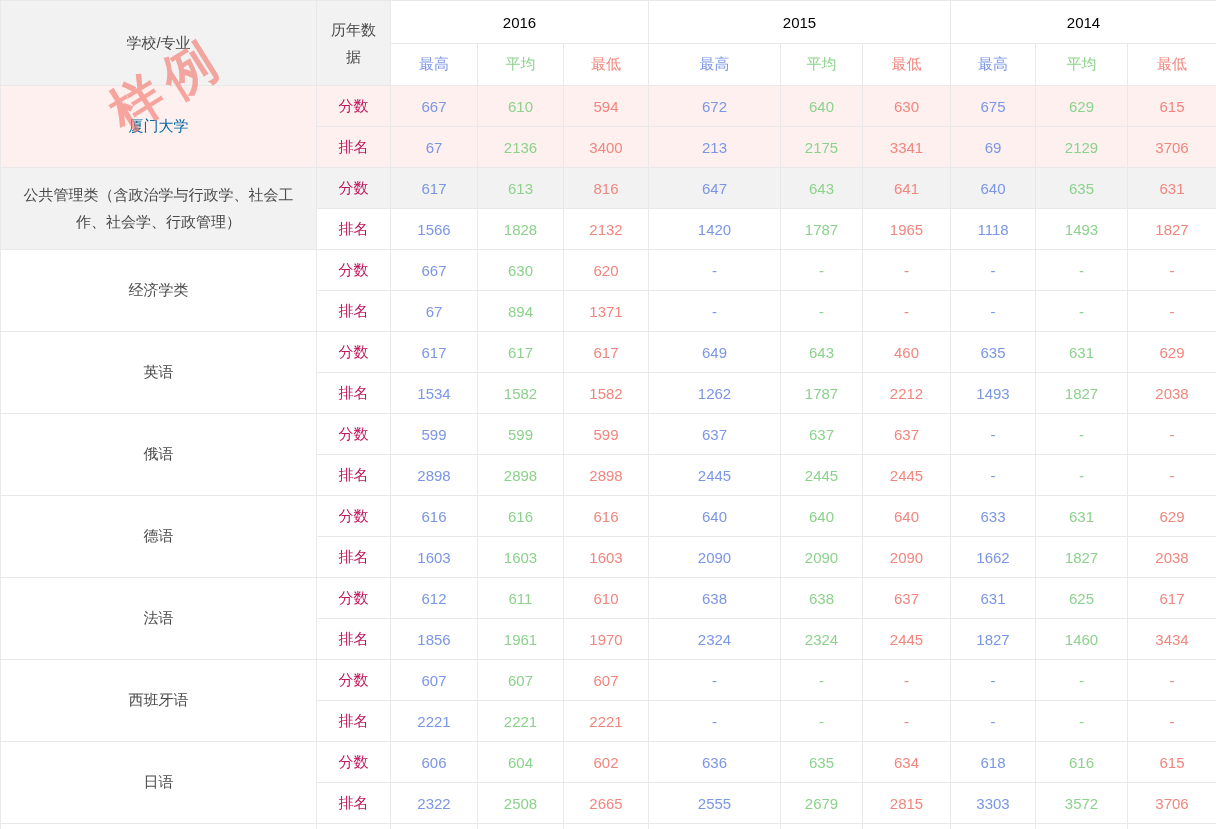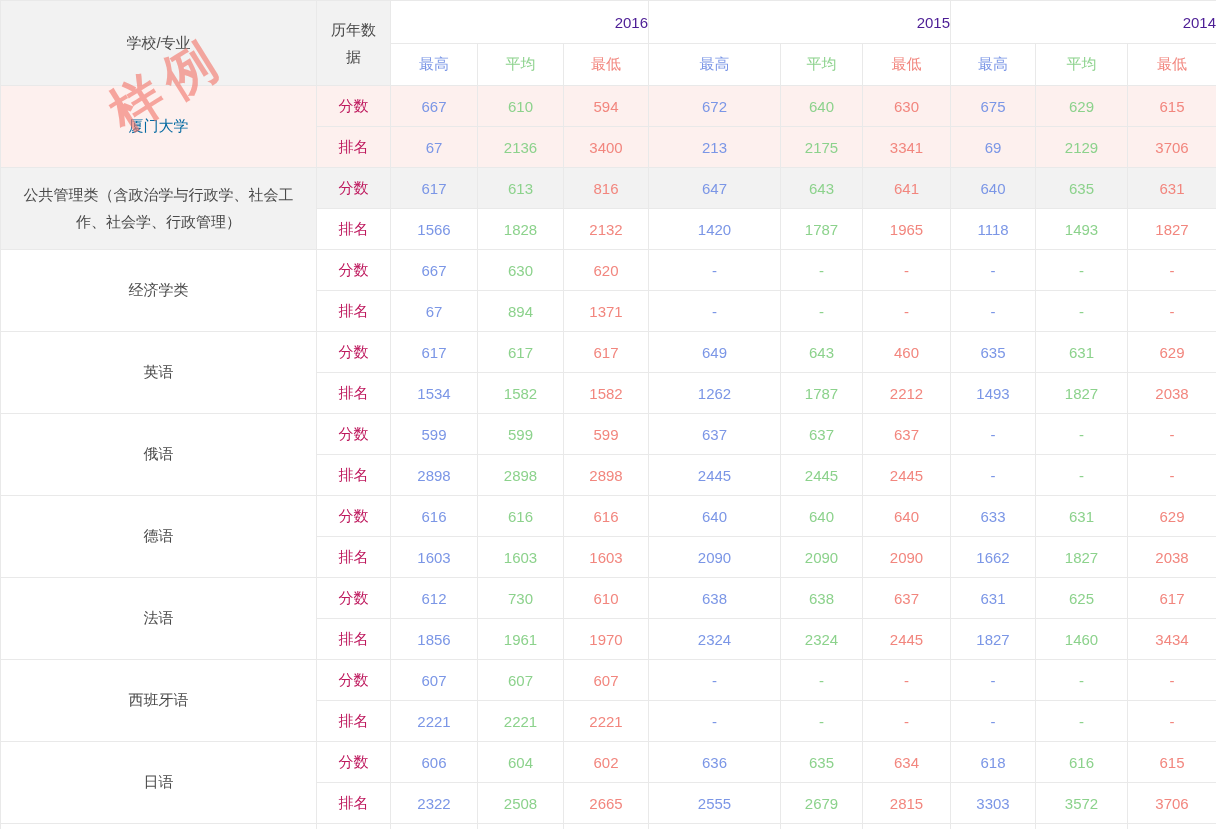--- a/index.html
+++ b/index.html
@@ -18,21 +18,21 @@
     font-weight:normal;font-size:15px;color:#4a4a4a;
     padding:0;overflow:hidden;white-space:normal;
   }
   thead tr.year-row{height:43px;}
   thead tr.metric-row{height:42px;}
   tbody tr{height:41px;}
   tbody tr.stub-row{height:6px;}
   .cell-gray{background:#f2f2f2;}
   .row-pink td{background:#fdf0ee;}
   .row-hl td{background:#f2f2f2;}
-  .th-year{color:#4c1d95;text-align:right;}
+  .th-year{color:#000000;}
   .th-data{padding:8px 14px;line-height:1.8;}
   .h-blue{color:#7b96e6;}
   .h-green{color:#8cd28c;}
   .h-red{color:#f2867e;}
   .v-blue{color:#7b96e6;text-align:center;}
   .v-green{color:#8cd28c;}
   .v-red{color:#f2867e;}
   .major-name{padding:0 22px;line-height:1.75;}
   .name-red{color:#0369a1;}
   .row-label{color:#be185d;}
@@ -232,21 +232,21 @@
           <td class="v-green">2090</td>
           <td class="v-red">2090</td>
           <td class="v-blue">1662</td>
           <td class="v-green">1827</td>
           <td class="v-red">2038</td>
         </tr>
         <tr>
           <td rowspan="2" class="major-name">法语</td>
           <td class="row-label">分数</td>
           <td class="v-blue">612</td>
-          <td class="v-green">730</td>
+          <td class="v-green">611</td>
           <td class="v-red">610</td>
           <td class="v-blue">638</td>
           <td class="v-green">638</td>
           <td class="v-red">637</td>
           <td class="v-blue">631</td>
           <td class="v-green">625</td>
           <td class="v-red">617</td>
         </tr>
         <tr>
           <td class="row-label">排名</td>

